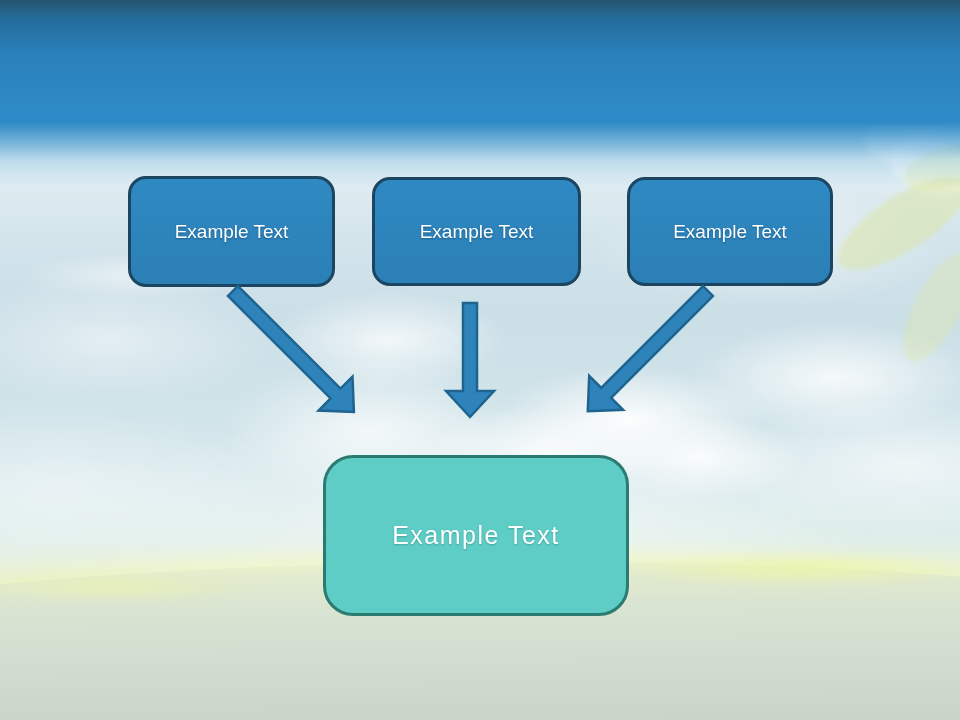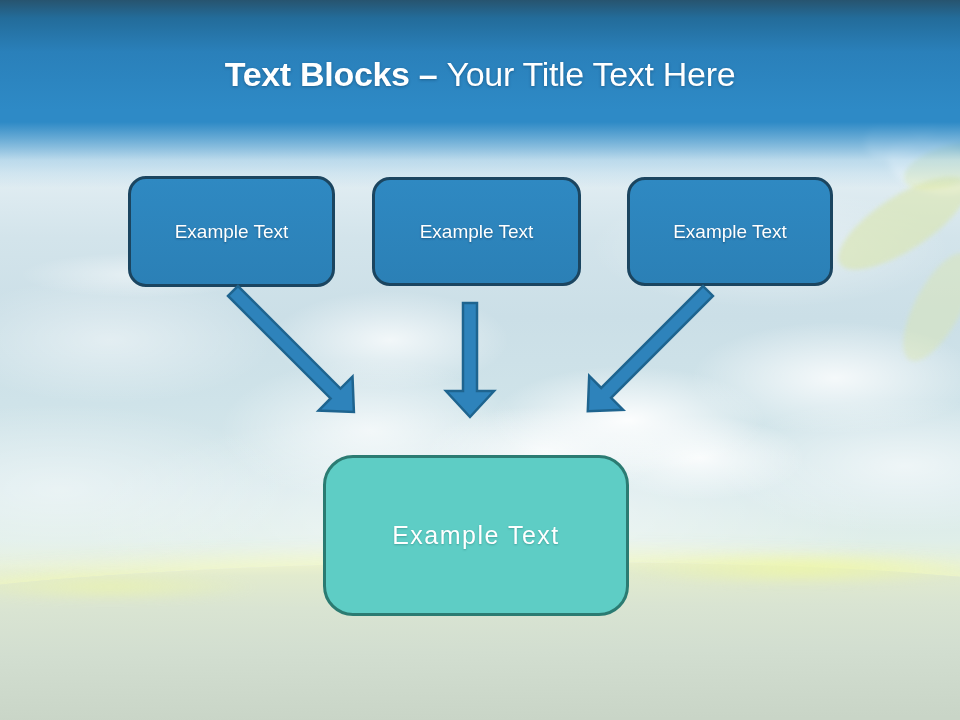--- a/index.html
+++ b/index.html
@@ -104,23 +104,20 @@
   <div class="wm leaf3"></div>
   <div class="wm leaf1"></div>
   <div class="wm leaf2"></div>
 
   <div class="field"></div>
   <div class="horizon-glow hg-right"></div>
   <div class="horizon-glow hg-left"></div>
 
   <div class="banner"></div>
 
-  <div class="title">
-    <span class="t-bold">Text Blocks –</span><span class="t-reg">Your Title Text Here</span>
-  </div>
 
   <div class="block b1">
     <span>Example Text</span>
   </div>
   <div class="block b2">
     <span>Example Text</span>
   </div>
   <div class="block b3">
     <span>Example Text</span>
   </div>

